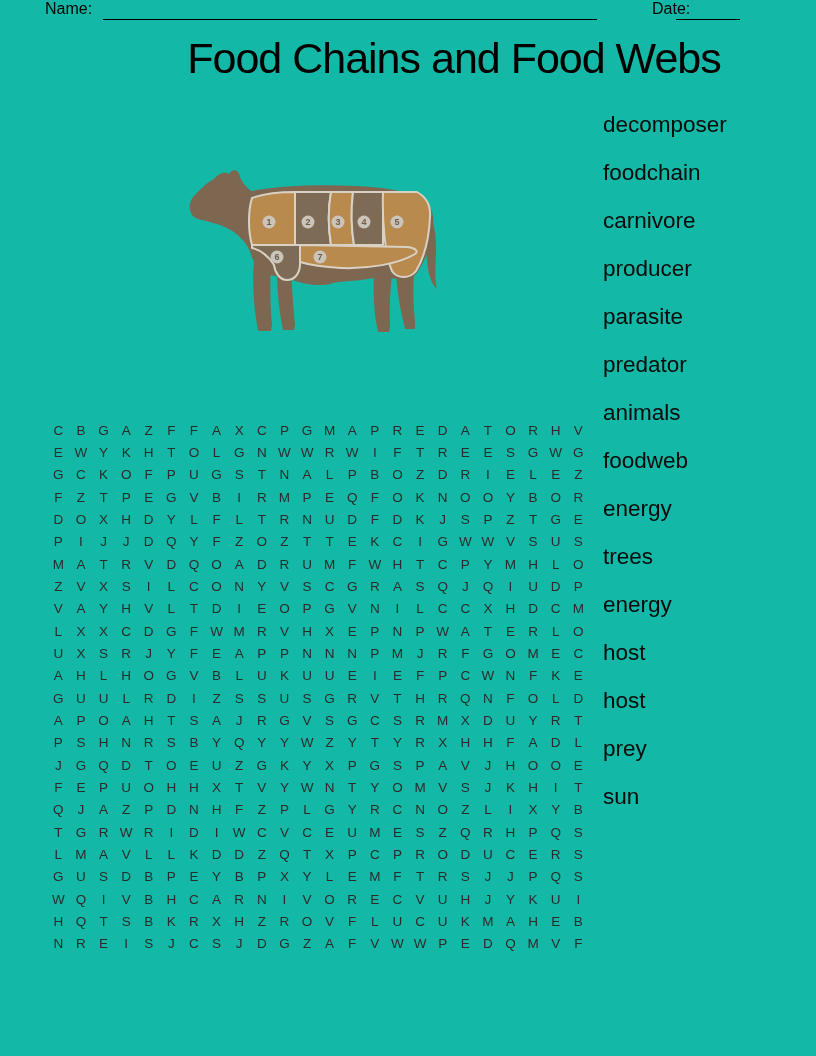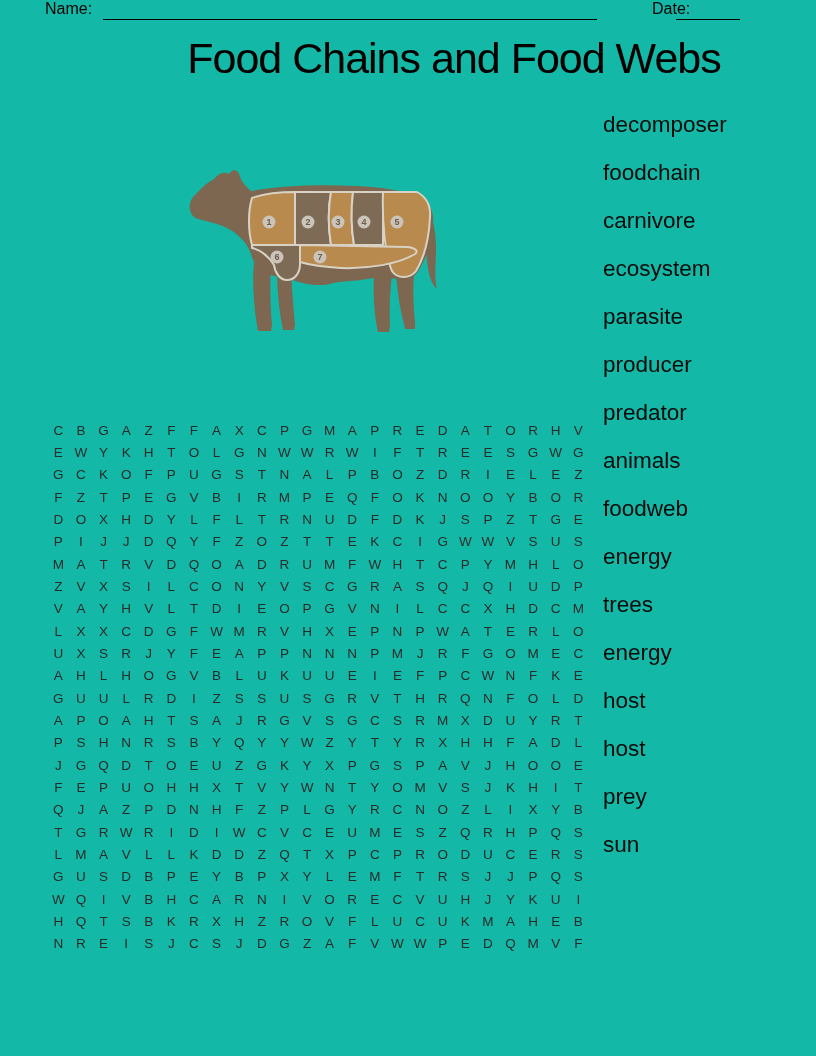--- a/index.html
+++ b/index.html
@@ -668,23 +668,22 @@
       <span class="cell">Q</span>
       <span class="cell">M</span>
       <span class="cell">V</span>
       <span class="cell">F</span>
     </div>
 
   <div class="words">
       <div class="word">decomposer</div>
       <div class="word">foodchain</div>
       <div class="word">carnivore</div>
-      <div class="word">ecosystem</div>
+      <div class="word">producer</div>
       <div class="word">parasite</div>
-      <div class="word">producer</div>
       <div class="word">predator</div>
       <div class="word">animals</div>
       <div class="word">foodweb</div>
       <div class="word">energy</div>
       <div class="word">trees</div>
       <div class="word">energy</div>
       <div class="word">host</div>
       <div class="word">host</div>
       <div class="word">prey</div>
       <div class="word">sun</div>

